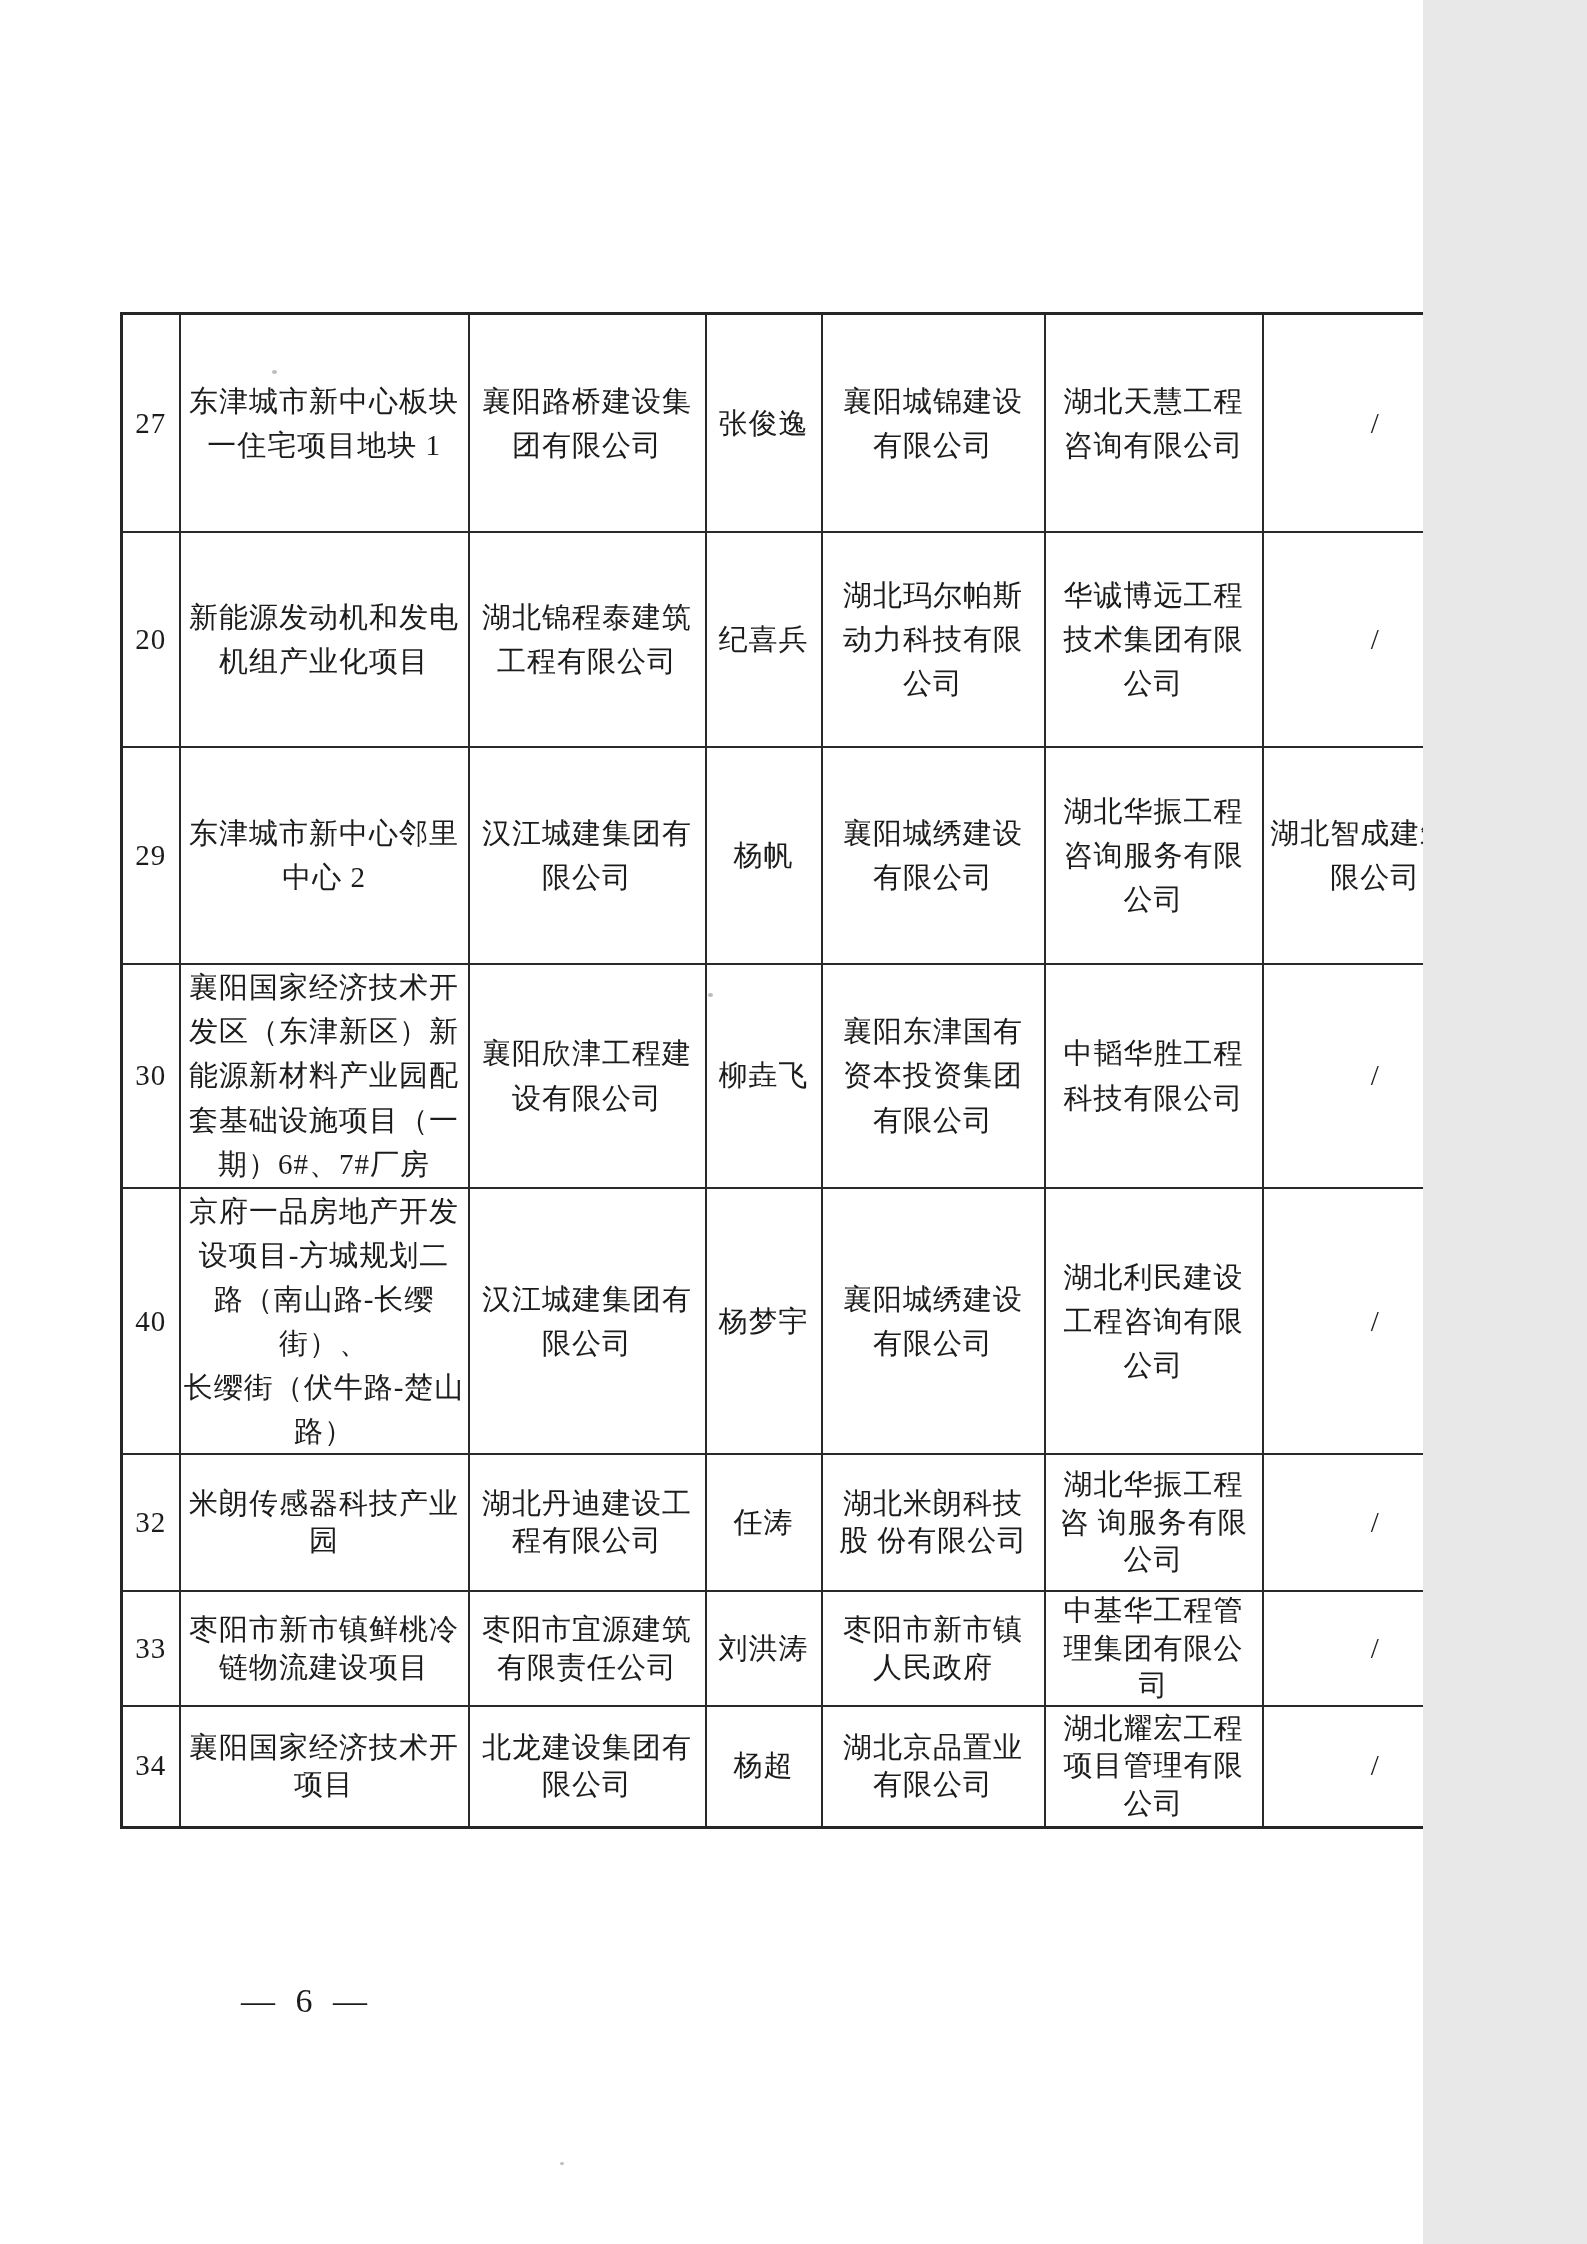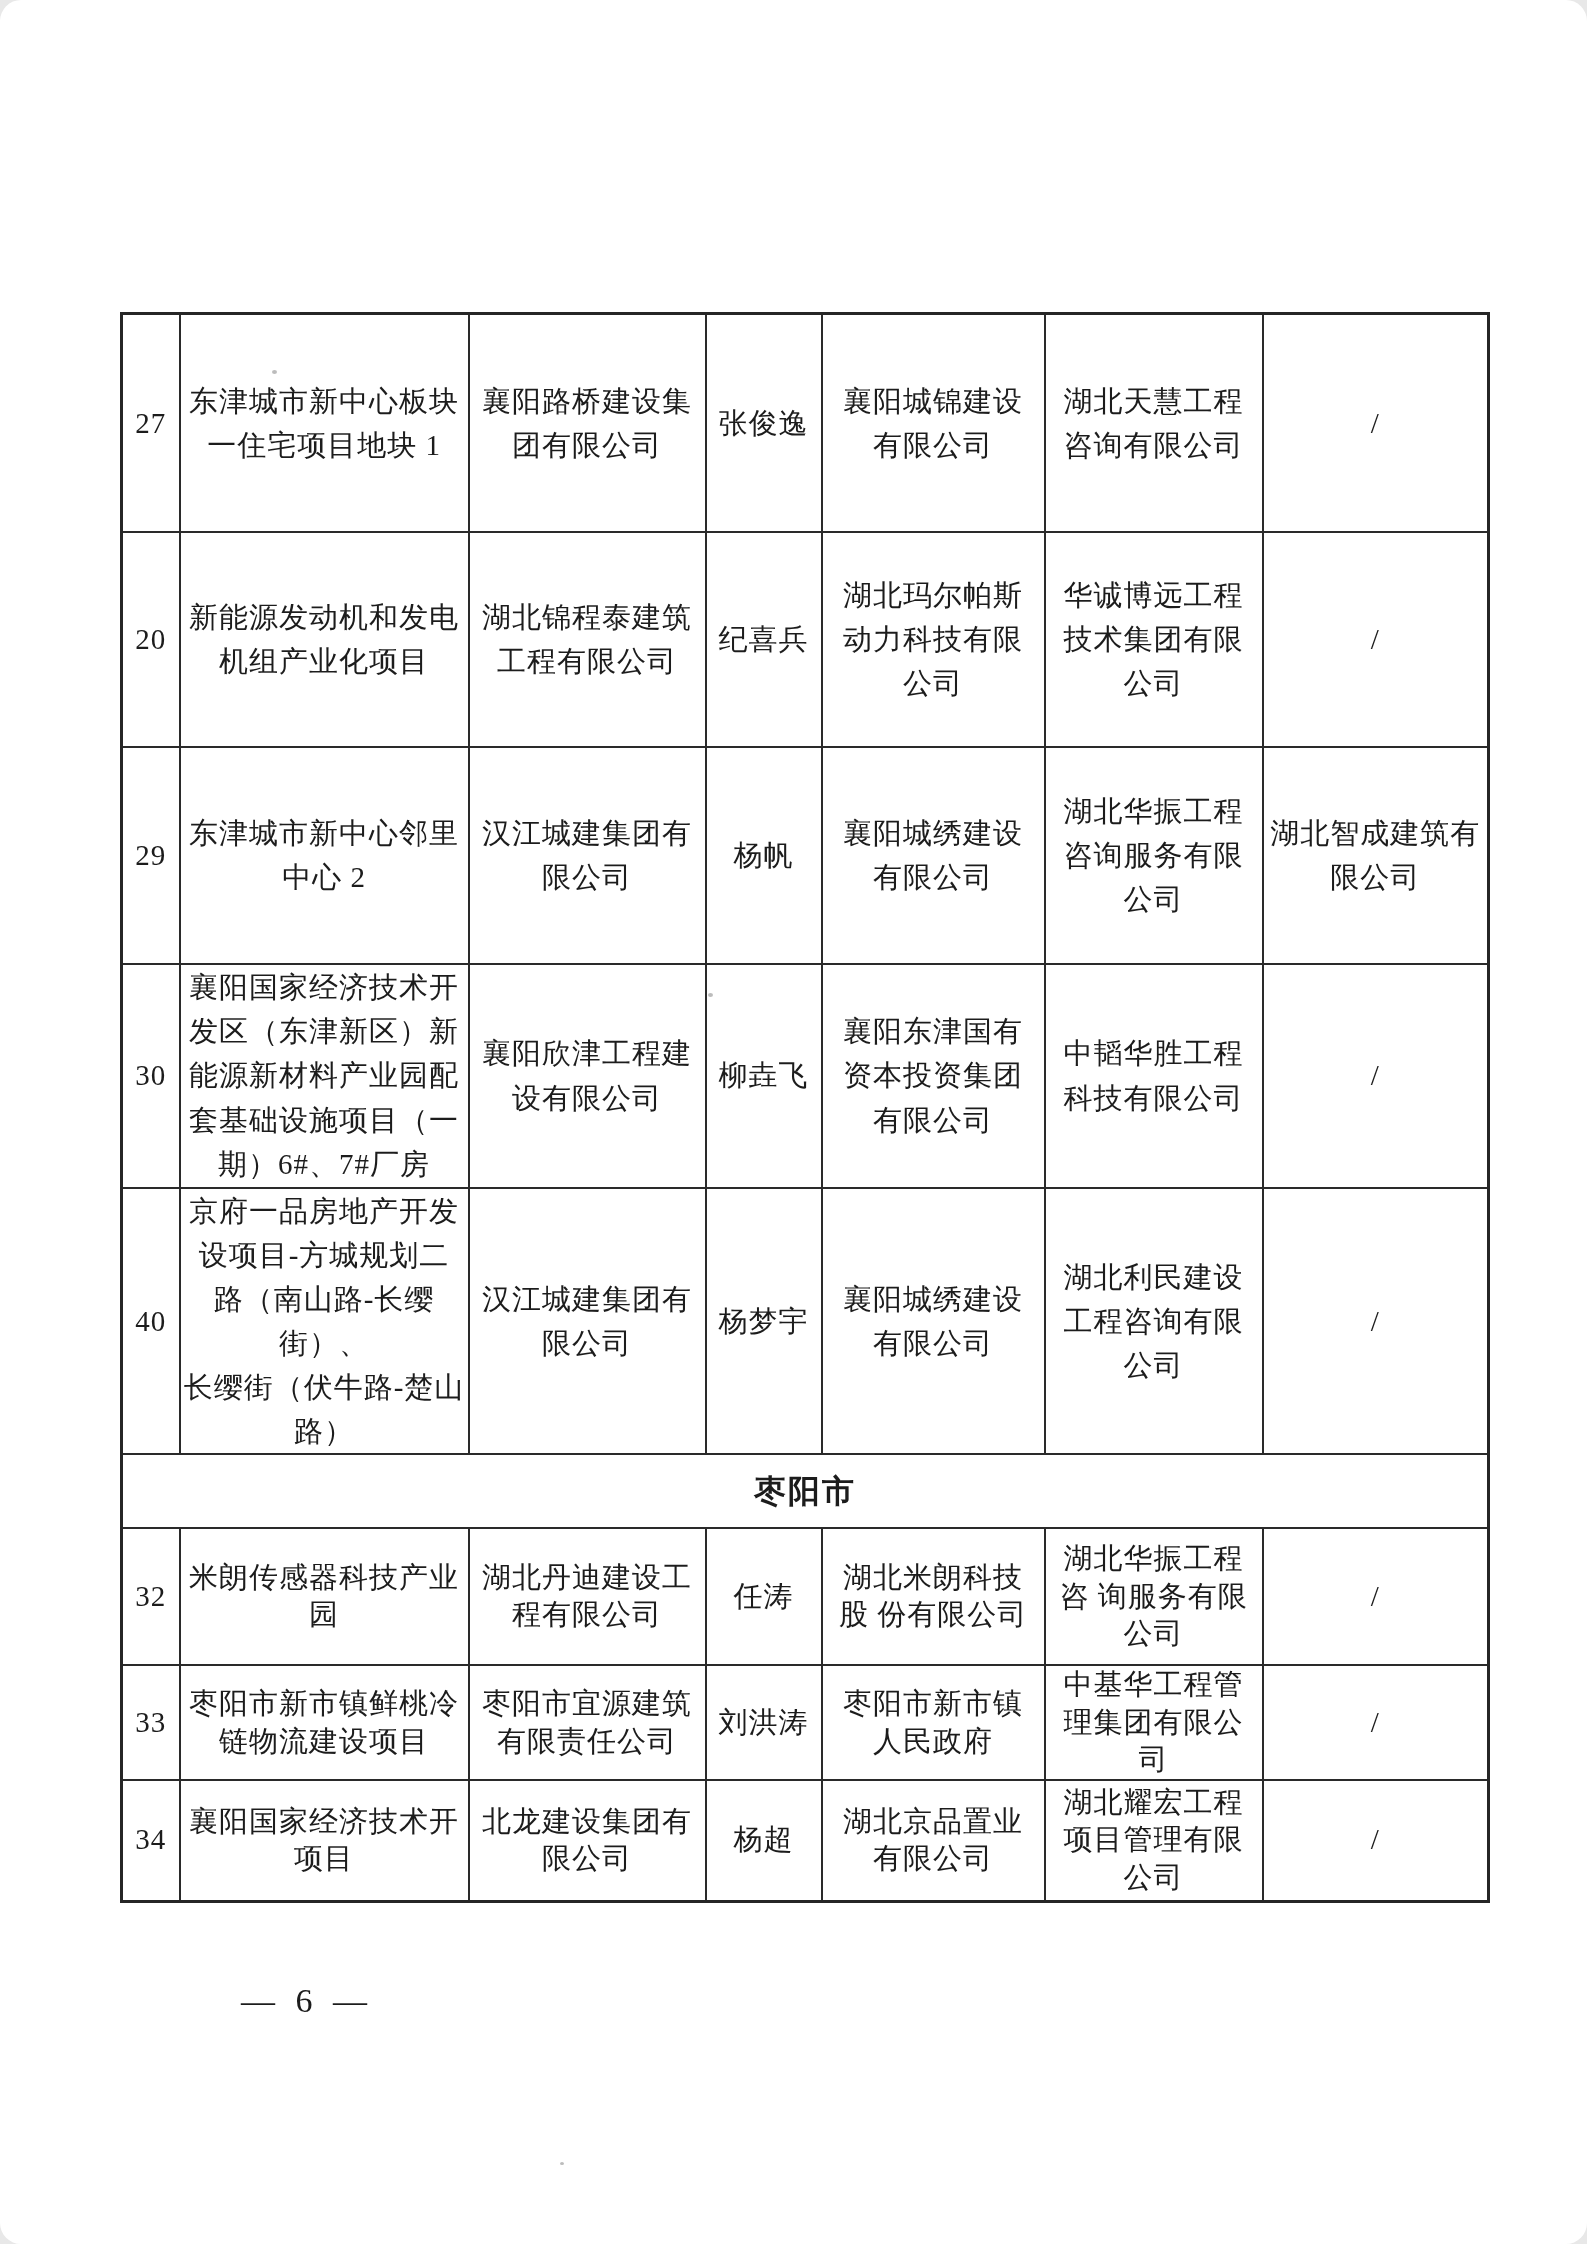--- a/index.html
+++ b/index.html
@@ -1,23 +1,22 @@
 <!DOCTYPE html>
 <html><head>
 <meta charset="utf-8">
 <style>
   html,body{margin:0;padding:0;background:#e8e8e8;}
   #page{
     position:relative;
-    width:1587px;height:2244px;
+    width:1423px;height:2244px;
     background:#ffffff;
     font-family:"Liberation Serif","DejaVu Serif",serif;
     color:#1c1c1c;
     overflow:hidden;
-    border-radius:21px;
   }
   table.doc-table{
     position:absolute;
     left:120px;top:312px;
     border-collapse:collapse;
     table-layout:fixed;
     width:1367px;
     border:3px solid #262626;
   }
   table.doc-table td{
@@ -139,23 +138,20 @@
         <td>汉江城建集团有
 限公司</td>
         <td>杨梦宇</td>
         <td>襄阳城绣建设
 有限公司</td>
         <td>湖北利民建设
 工程咨询有限
 公司</td>
         <td class="c-slash">/</td>
       </tr>
-      <tr class="section-row" style="height:74px">
-        <td colspan="7">枣阳市</td>
-      </tr>
       <tr class="tight" style="height:137px">
         <td class="c-no">32</td>
         <td>米朗传感器科技产业
 园</td>
         <td>湖北丹迪建设工
 程有限公司</td>
         <td>任涛</td>
         <td>湖北米朗科技
 股 份有限公司</td>
         <td>湖北华振工程

